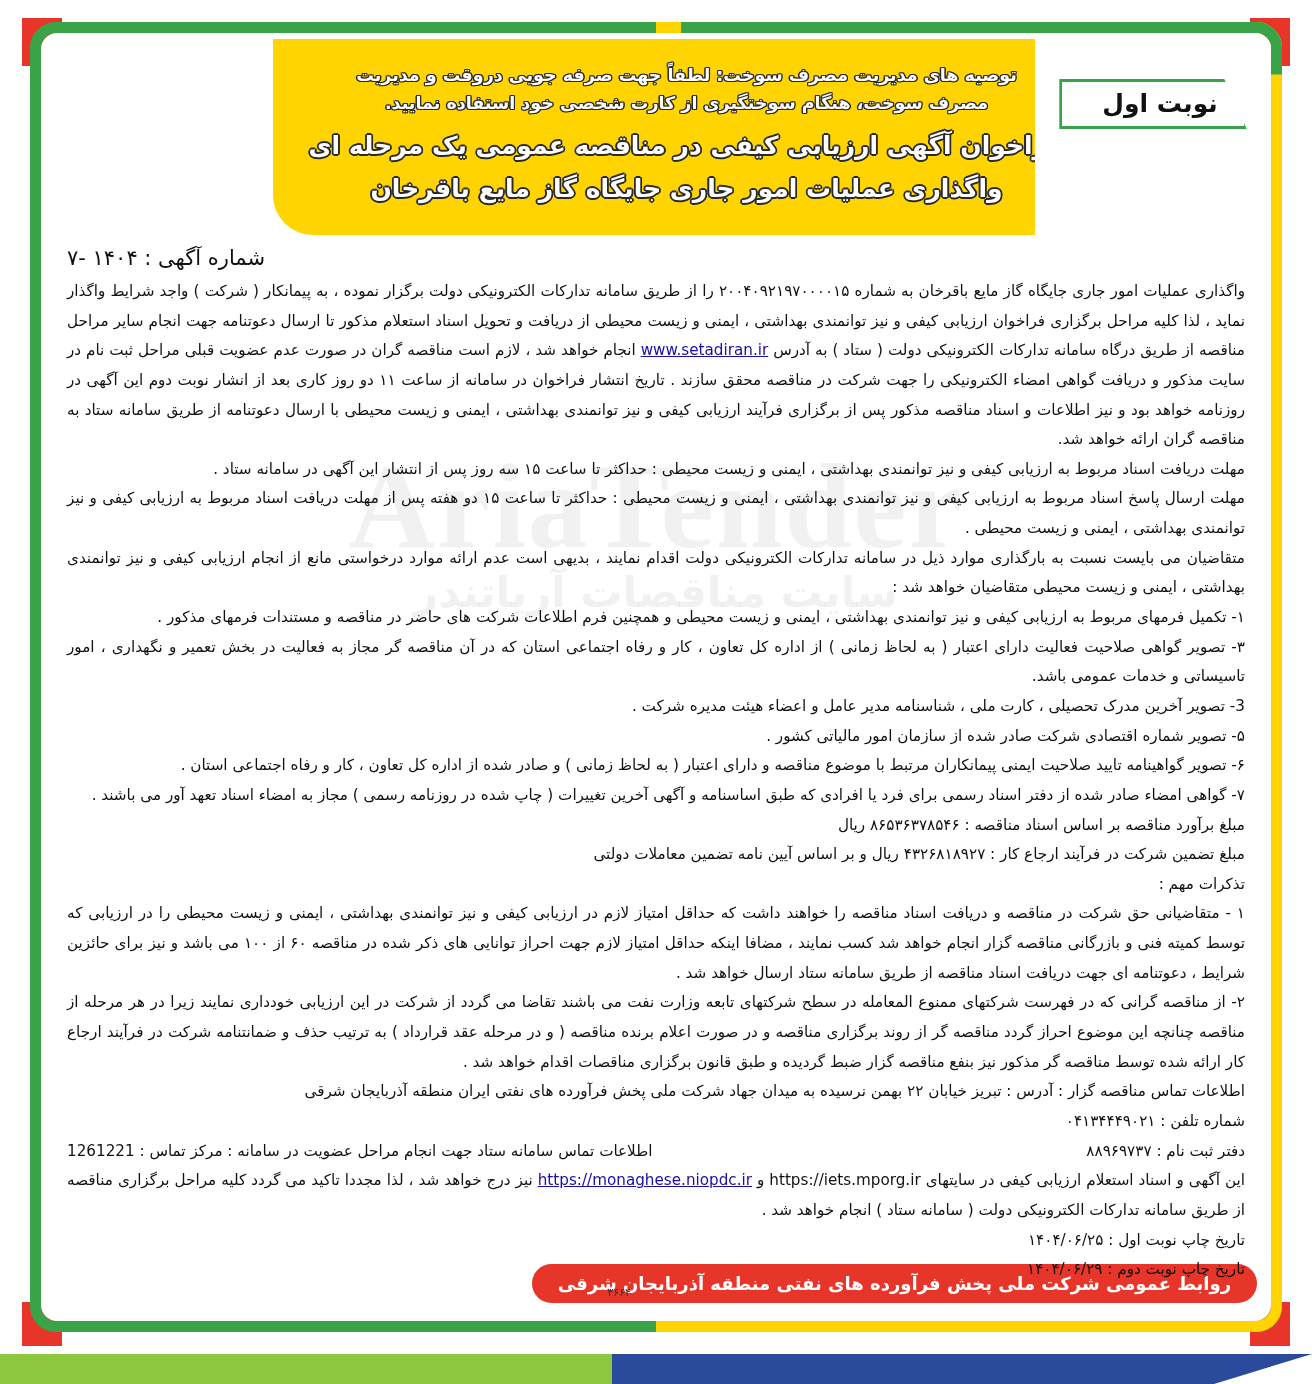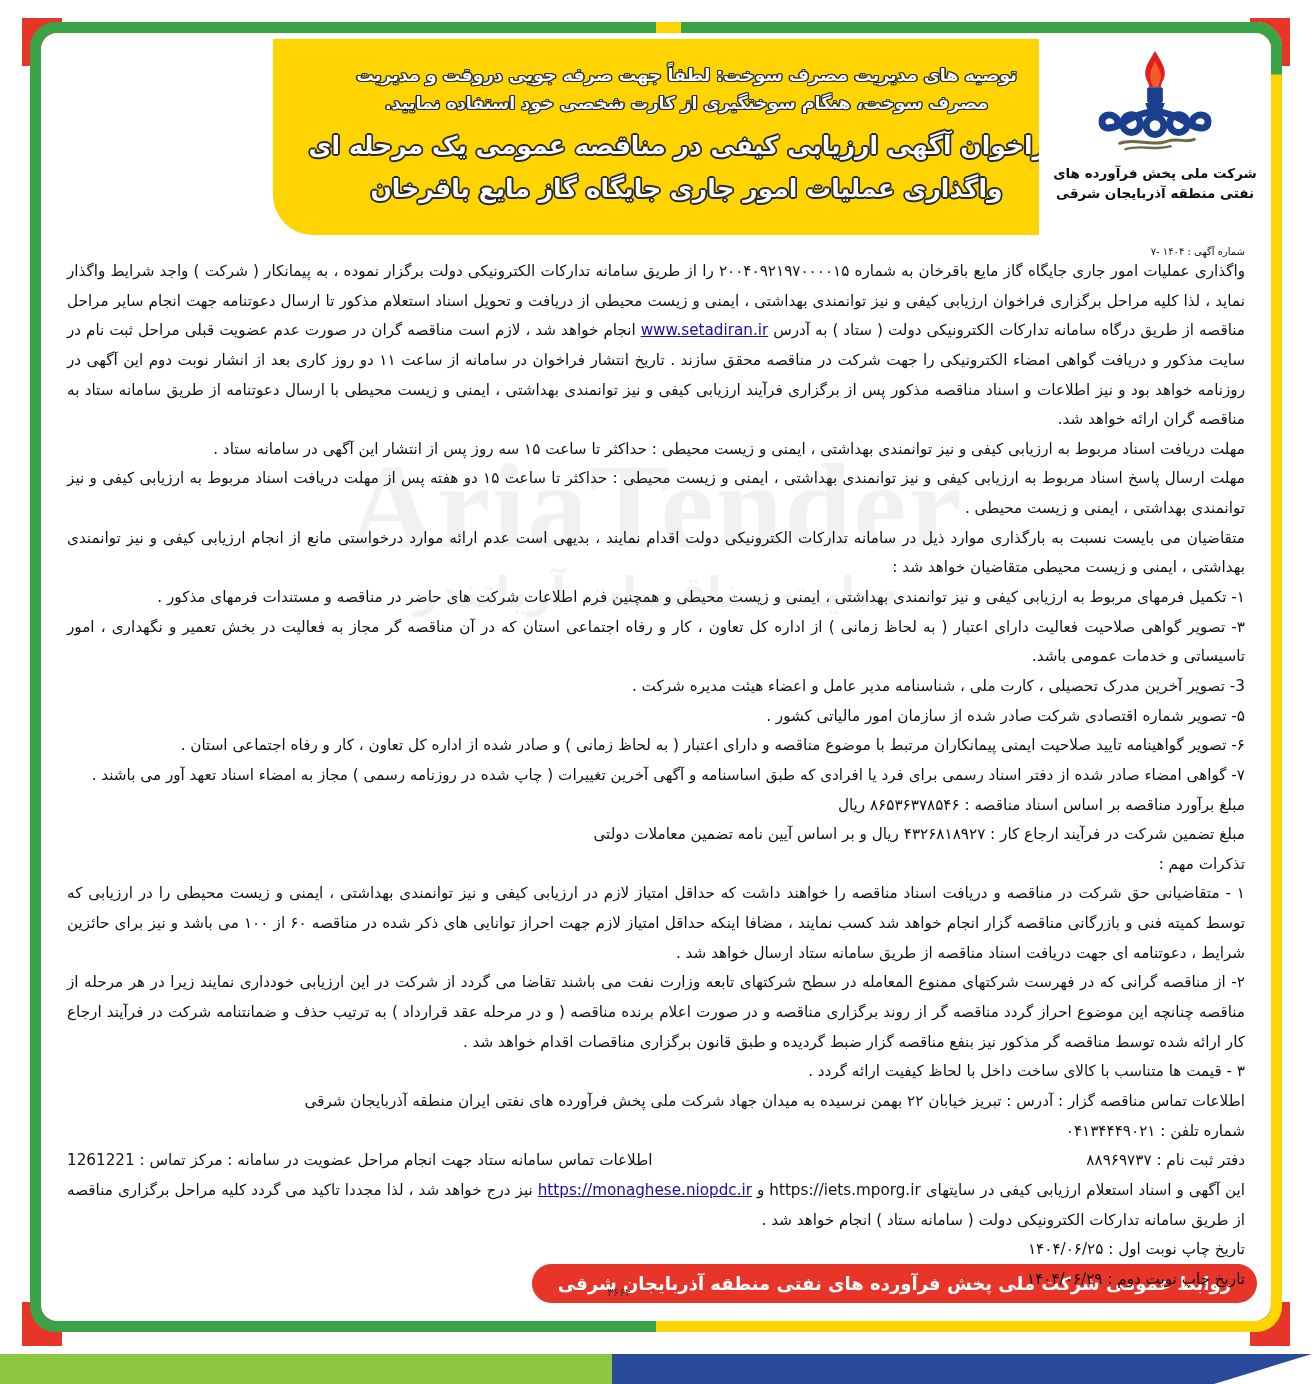--- a/index.html
+++ b/index.html
@@ -211,24 +211,24 @@
     text-align: center;
     font-size: 42px;
     font-weight: bold;
     color: rgba(150,150,150,0.13);
     pointer-events: none;
     z-index: 0;
     user-select: none;
   }
 
   .ad-number {
-    text-align: right;
-    font-size: 10px;
+    text-align: left;
+    font-size: 21px;
     color: #111;
-    margin-bottom: 0;
+    margin-bottom: 7px;
     position: relative; z-index: 1;
     font-family: "DejaVu Sans", sans-serif;
   }
 
   p.para {
     font-size: 15.2px;
     line-height: 1.95;
     color: #111;
     text-align: justify;
     position: relative;
@@ -333,20 +333,23 @@
         <div class="logo-caption" style="white-space: pre-line;">شرکت ملی پخش فرآورده های
 نفتی منطقه آذربایجان شرقی</div>
       </div>
 
       <div class="header-banner">
         <div class="banner-advice">توصیه های مدیریت مصرف سوخت: لطفاً جهت صرفه جویی دروقت و مدیریت مصرف سوخت، هنگام سوختگیری از کارت شخصی خود استفاده نمایید.</div>
         <div class="banner-title1">فراخوان آگهی ارزیابی کیفی در مناقصه عمومی یک مرحله ای</div>
         <div class="banner-title2">واگذاری عملیات امور جاری جایگاه گاز مایع باقرخان</div>
       </div>
 
+      <div class="header-right">
+        <div class="round-badge">نوبت اول</div>
+      </div>
     </div>
 
     <div class="body-wrap">
 
       <div class="watermark">AriaTender</div>
       <div class="watermark2">سایت مناقصات آریاتندر</div>
 
       <div class="ad-number">شماره آگهی : ۱۴۰۴ -۷</div>
 
       <p class="para"><span>واگذاری عملیات امور جاری جایگاه گاز مایع باقرخان به شماره ۲۰۰۴۰۹۲۱۹۷۰۰۰۰۱۵ را از طریق سامانه تدارکات الکترونیکی دولت برگزار نموده ، به پیمانکار ( شرکت ) واجد شرایط واگذار نماید ، لذا کلیه مراحل برگزاری فراخوان ارزیابی کیفی و نیز توانمندی بهداشتی ، ایمنی و زیست محیطی از دریافت و تحویل اسناد استعلام مذکور تا ارسال دعوتنامه جهت انجام سایر مراحل مناقصه از طریق درگاه سامانه تدارکات الکترونیکی دولت ( ستاد ) به آدرس </span><a class="inline-link" href="#">www.setadiran.ir</a><span> انجام خواهد شد ، لازم است مناقصه گران در صورت عدم عضویت قبلی مراحل ثبت نام در سایت مذکور و دریافت گواهی امضاء الکترونیکی را جهت شرکت در مناقصه محقق سازند . تاریخ انتشار فراخوان در سامانه از ساعت ۱۱ دو روز کاری بعد از انشار نوبت دوم این آگهی در روزنامه خواهد بود و نیز اطلاعات و اسناد مناقصه مذکور پس از برگزاری فرآیند ارزیابی کیفی و نیز توانمندی بهداشتی ، ایمنی و زیست محیطی با ارسال دعوتنامه از طریق سامانه ستاد به مناقصه گران ارائه خواهد شد.</span></p>
@@ -362,21 +365,20 @@
       <p class="para para-right">۵- تصویر شماره اقتصادی شرکت صادر شده از سازمان امور مالیاتی کشور .</p>
       <p class="para para-right">۶- تصویر گواهینامه تایید صلاحیت ایمنی پیمانکاران  مرتبط با  موضوع مناقصه و دارای اعتبار ( به لحاظ زمانی ) و صادر شده از اداره کل تعاون ، کار و رفاه اجتماعی استان .</p>
       <p class="para">۷- گواهی امضاء صادر شده  از دفتر اسناد رسمی برای فرد یا افرادی که طبق اساسنامه و آگهی آخرین تغییرات ( چاپ شده در روزنامه رسمی ) مجاز به امضاء اسناد تعهد آور می باشند  .</p>
 
       <p class="para para-right">مبلغ برآورد مناقصه بر اساس اسناد مناقصه : ۸۶۵۳۶۳۷۸۵۴۶ ریال</p>
       <p class="para para-right">مبلغ تضمین شرکت در فرآیند ارجاع کار :  ۴۳۲۶۸۱۸۹۲۷ ریال و بر اساس آیین نامه تضمین معاملات دولتی</p>
 
       <p class="para para-right">تذکرات مهم :</p>
       <p class="para">۱ -  متقاضیانی حق شرکت در مناقصه و دریافت اسناد مناقصه را خواهند داشت که حداقل امتیاز لازم در ارزیابی کیفی و نیز توانمندی بهداشتی ، ایمنی و زیست  محیطی را در ارزیابی که توسط کمیته فنی و بازرگانی مناقصه گزار انجام خواهد شد کسب نمایند ، مضافا اینکه حداقل امتیاز لازم جهت احراز توانایی های ذکر شده در مناقصه ۶۰ از ۱۰۰ می باشد و نیز برای حائزین شرایط ، دعوتنامه ای جهت دریافت اسناد مناقصه از طریق سامانه ستاد ارسال خواهد شد .</p>
       <p class="para">۲- از مناقصه گرانی که در فهرست شرکتهای ممنوع المعامله در سطح شرکتهای تابعه وزارت نفت می باشند تقاضا می گردد از شرکت در این  ارزیابی خودداری نمایند زیرا در هر مرحله از مناقصه چنانچه این موضوع احراز گردد مناقصه گر از روند برگزاری  مناقصه و در صورت اعلام برنده مناقصه ( و در مرحله عقد قرارداد ) به ترتیب حذف  و ضمانتنامه شرکت در فرآیند ارجاع کار ارائه شده توسط مناقصه گر مذکور نیز بنفع مناقصه گزار ضبط گردیده و طبق قانون برگزاری مناقصات اقدام خواهد شد .</p>
-      <p class="para para-right">۳ - قیمت ها متناسب با کالای ساخت داخل با لحاظ کیفیت ارائه گردد .</p>
 
       <p class="para para-right">اطلاعات تماس مناقصه گزار : آدرس : تبریز خیابان ۲۲ بهمن نرسیده به میدان جهاد شرکت ملی پخش فرآورده های نفتی ایران منطقه آذربایجان شرقی</p>
       <p class="para para-right">شماره تلفن : ۰۴۱۳۴۴۴۹۰۲۱</p>
 
       <p class="para" style="display:flex; justify-content:space-between; gap:40px;">
         <span>دفتر ثبت نام : ۸۸۹۶۹۷۳۷</span>
         <span>اطلاعات تماس سامانه ستاد جهت انجام مراحل عضویت در سامانه : مرکز تماس : 1261221</span>
       </p>
 
       <p class="para"><span>این آگهی و اسناد استعلام ارزیابی کیفی در سایتهای </span><a class="inline-link" href="#" style="color:#111; text-decoration:none;">https://iets.mporg.ir</a><span> و </span><a class="inline-link" href="#">https://monaghese.niopdc.ir</a><span> نیز درج خواهد شد ، لذا مجددا تاکید می گردد کلیه مراحل برگزاری مناقصه از طریق سامانه تدارکات الکترونیکی دولت ( سامانه ستاد ) انجام خواهد شد .</span></p>

